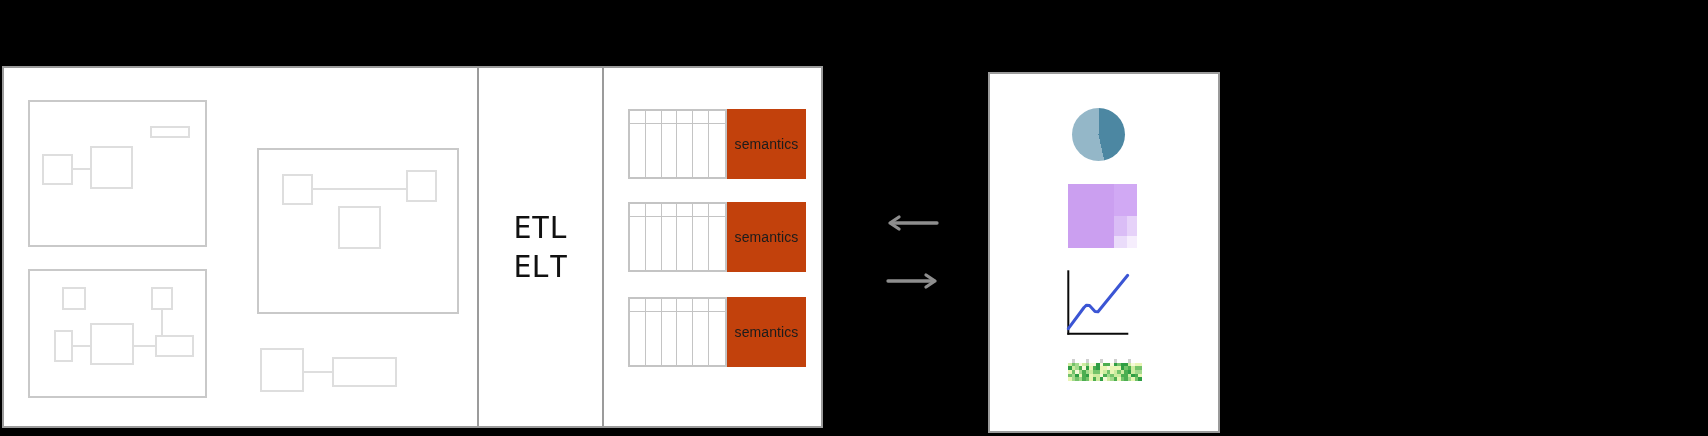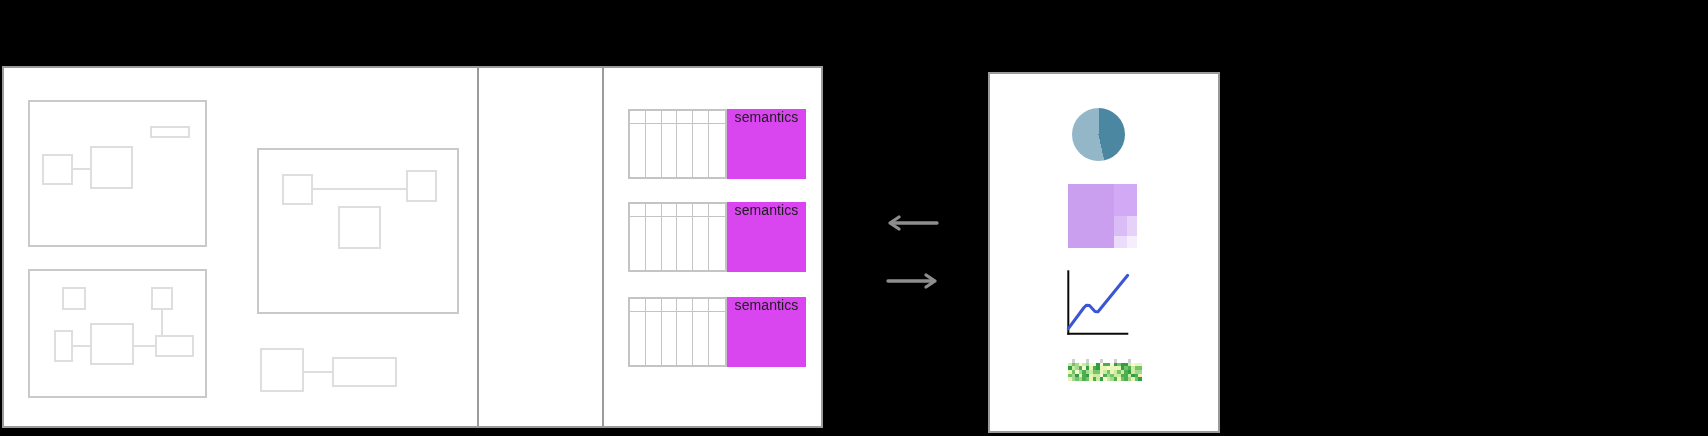--- a/index.html
+++ b/index.html
@@ -23,21 +23,21 @@
   .etl-line{font-family:"DejaVu Sans Mono",monospace;font-size:30px;line-height:39px;
             color:#111;letter-spacing:0px;}
   
   .table-row{position:absolute;left:624px;width:178px;height:70px;display:flex;}
   .tr1{top:41px;} .tr2{top:134px;} .tr3{top:229px;}
   .tgrid{width:99px;height:70px;border:2px solid #c4c4c4;box-sizing:border-box;
          display:grid;grid-template-columns:repeat(6,1fr);grid-template-rows:13px 1fr;background:#fff;}
   .tcell{border-right:1.5px solid #c4c4c4;}
   .tcell:nth-child(6n){border-right:none;}
   .thead{border-bottom:1.5px solid #c4c4c4;}
-  .sem-box{width:79px;height:70px;background:#d946ef;display:flex;align-items:flex-start;
+  .sem-box{width:79px;height:70px;background:#c2410c;display:flex;align-items:center;
            justify-content:center;}
   .sem-label{font-size:14px;color:#1c1c1c;letter-spacing:0.1px;}
   
   .arrow{position:absolute;width:58px;height:18px;}
   .arrow-left{left:883px;top:214px;}
   .arrow-right{left:884px;top:272px;}
   .arrow path{stroke:#8e8e8e;stroke-width:3.3;fill:none;stroke-linecap:round;stroke-linejoin:round;}
   
   .viz{position:absolute;}
   .pie{left:82px;top:34px;width:53px;height:53px;border-radius:50%;}
@@ -88,20 +88,24 @@
       <div class="conn" style="left:131px;top:39px;width:2px;height:26px;"></div>
     </div>
 
     <div class="ebox" style="left:256px;top:280px;width:44px;height:44px;"></div>
     <div class="ebox" style="left:328px;top:289px;width:65px;height:30px;"></div>
     <div class="conn" style="left:300px;top:303px;width:28px;height:2px;"></div>
 
     <div class="divider" style="left:473px;"></div>
     <div class="divider" style="left:598px;"></div>
 
+    <div class="etl-col">
+      <div class="etl-line">ETL</div>
+      <div class="etl-line">ELT</div>
+    </div>
 
     <div class="table-row tr1">
       <div class="tgrid">
           <div class="tcell thead"></div>
           <div class="tcell thead"></div>
           <div class="tcell thead"></div>
           <div class="tcell thead"></div>
           <div class="tcell thead"></div>
           <div class="tcell thead"></div>
           <div class="tcell"></div>

